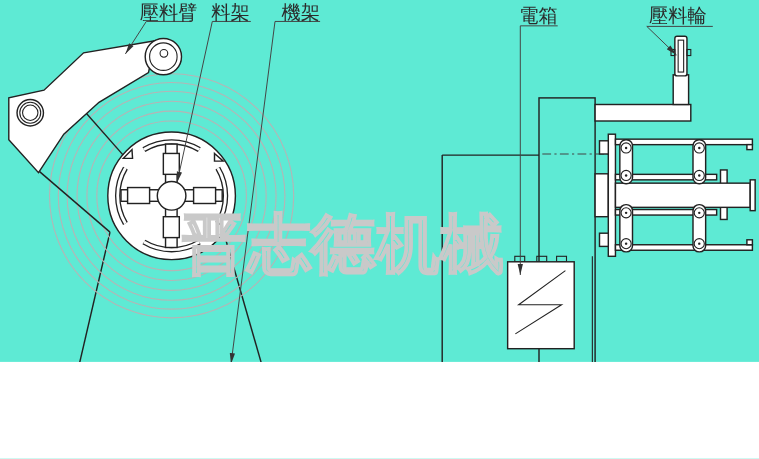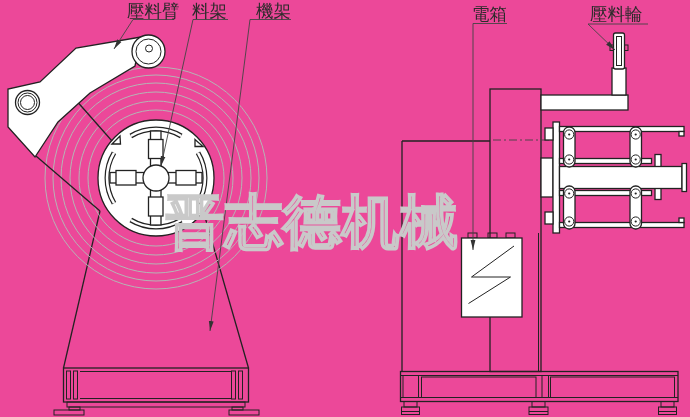--- a/index.html
+++ b/index.html
@@ -1,16 +1,16 @@
 <!DOCTYPE html>
 <html><head>
 <meta charset="utf-8">
 <style>
   html,body{margin:0;padding:0;background:#ffffff;}
-  #stage{position:relative;width:690px;height:417px;background:#ec4899;overflow:hidden;
+  #stage{position:relative;width:690px;height:329px;background:#5eead4;overflow:hidden;
          font-family:"Liberation Serif","DejaVu Serif",serif;}
   svg{position:absolute;left:0;top:0;}
   text.callout{font-family:"Liberation Serif","DejaVu Serif",serif;font-size:17.5px;fill:#2b2b2b;}
   text.wm{font-family:"Liberation Serif","DejaVu Serif",serif;font-size:58px;font-weight:bold;
           fill:none;stroke:#c9c9c9;stroke-width:1.7;letter-spacing:0.5px;}
   .ln{stroke:#222222;stroke-width:1.3;fill:none;}
   .lnthin{stroke:#222222;stroke-width:1;fill:none;}
   .wfill{fill:#ffffff;stroke:#222222;stroke-width:1.3;}
   .coil{stroke:#b5b5b5;stroke-width:1;fill:none;}
   .leader{stroke:#444444;stroke-width:0.9;fill:none;}

